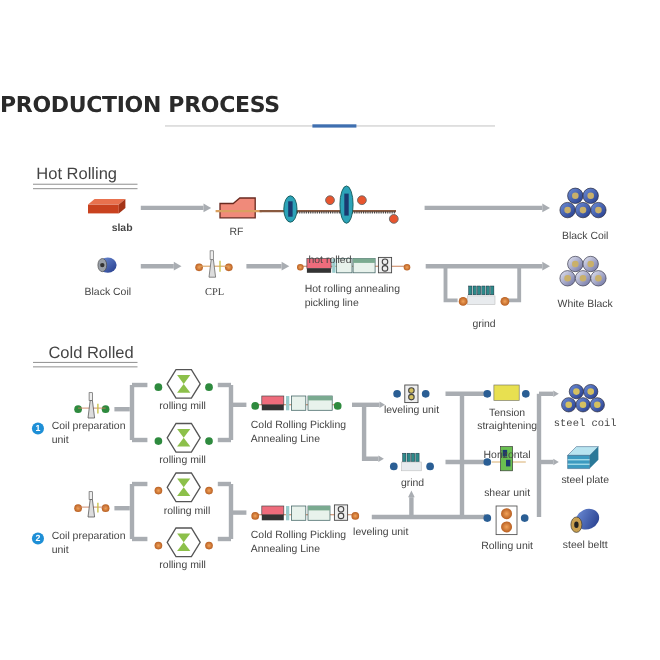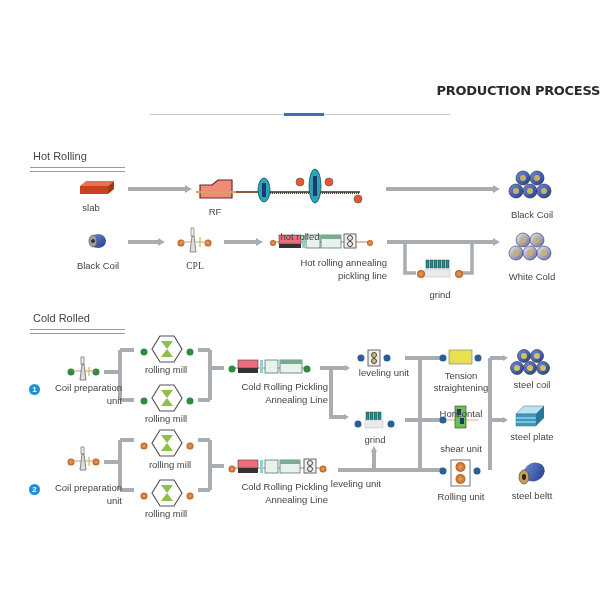--- a/index.html
+++ b/index.html
@@ -1,38 +1,38 @@
 <!DOCTYPE html>
 <html><head>
 <meta charset="utf-8">
 <style>
   html, body { margin:0; padding:0; background:#ffffff; }
   body { width:600px; height:600px; position:relative; overflow:hidden; font-family:"Liberation Sans", sans-serif; }
   .abs { position:absolute; }
-  .title { left:0; width:600px; top:83px; text-align:right; font-family:"DejaVu Sans", sans-serif; font-weight:bold; font-size:13px; color:#2a2a2a; letter-spacing:-0.3px; }
+  .title { left:0; width:600px; top:83px; text-align:left; font-family:"DejaVu Sans", sans-serif; font-weight:bold; font-size:20px; color:#2a2a2a; letter-spacing:-0.3px; }
   .title-line { left:150px; width:300px; top:114px; height:1px; background:#c8c8c8; }
   .title-accent { left:284px; width:40px; top:113px; height:3px; background:#3f6fb0; }
-  .section { font-size:11px; color:#444;text-align:right; }
+  .section { font-size:15px; color:#444;text-align:right; }
   .section-rule { height:3px; border-top:1px solid #999; border-bottom:1px solid #999; }
-  .lbl { font-size:9.5px; color:#444; line-height:12px;text-align:right; }
+  .lbl { font-size:9.5px; color:#444; line-height:12px; }
   .lbl.c { text-align:center; }
   svg.diagram { position:absolute; left:0; top:0; }
   .pipe { stroke:#a9adb2; fill:none; }
   .badge { width:11px; height:11px; border-radius:50%; background:#1e8fd6; color:#fff; font-size:8px; font-weight:bold; text-align:center; line-height:11px; }
 </style>
 </head>
 <body>
 
 <div class="abs title">PRODUCTION PROCESS</div>
 <div class="abs title-line"></div>
 <div class="abs title-accent"></div>
 
 <div class="abs section" style="left:33px;top:150px;">Hot Rolling</div>
 <div class="abs section-rule" style="left:30px;top:167px;width:95px;"></div>
-<div class="abs section" style="left:33px;top:312px;">Cold Rolled</div>
+<div class="abs section" style="left:44px;top:312px;">Cold Rolled</div>
 <div class="abs section-rule" style="left:30px;top:329px;width:95px;"></div>
 
 <svg class="diagram" width="600" height="600">
   <defs>
     <linearGradient id="coilBlue" x1="0" y1="0" x2="1" y2="1">
       <stop offset="0" stop-color="#6f8fd8"></stop>
         <stop offset="1" stop-color="#233a8a"></stop>
     </linearGradient>
     <linearGradient id="coilWhite" x1="0" y1="0" x2="1" y2="1">
       <stop offset="0" stop-color="#e6e8f4"></stop>
@@ -346,31 +346,31 @@
     <line x1="516" y1="418" x2="536" y2="418" stroke="#dff" stroke-width="0.8"></line>
     <line x1="516" y1="422" x2="536" y2="422" stroke="#dff" stroke-width="0.8"></line>
   </g>
   <g>
     <ellipse cx="534" cy="472" rx="11" ry="9" fill="url(#coilBlue)" transform="rotate(-25 534 472)"></ellipse>
     <ellipse cx="524" cy="477" rx="5" ry="7" fill="#c9a050" stroke="#333" stroke-width="0.6"></ellipse>
     <ellipse cx="524" cy="477" rx="2" ry="3" fill="#222"></ellipse>
   </g>
 </svg>
 
-<div class="abs lbl c" style="left:71px;top:202px;width:40px;">slab</div>
+<div class="abs lbl c" style="left:91px;top:202px;width:40px;font-weight:bold;">slab</div>
 <div class="abs lbl c" style="left:200px;top:206px;width:30px;">RF</div>
 <div class="abs lbl c" style="left:270px;top:207px;width:60px;margin-top:24px;">hot rolled</div>
 <div class="abs lbl c" style="left:502px;top:209px;width:60px;">Black Coil</div>
 
 <div class="abs lbl c" style="left:68px;top:260px;width:60px;">Black Coil</div>
 <div class="abs lbl c" style="left:180px;top:260px;width:30px;font-family:Liberation Serif, serif;">CPL</div>
 <div class="abs lbl" style="left:277px;top:257px;width:110px;">Hot rolling annealing</div>
 <div class="abs lbl" style="left:277px;top:270px;width:110px;">pickling line</div>
 <div class="abs lbl c" style="left:425px;top:289px;width:30px;">grind</div>
-<div class="abs lbl c" style="left:502px;top:271px;width:60px;">White Cold</div>
+<div class="abs lbl c" style="left:502px;top:271px;width:60px;">White Black</div>
 
 <div class="abs badge" style="left:29px;top:384px;">1</div>
 <div class="abs lbl" style="left:47px;top:382px;width:75px;">Coil preparation</div>
 <div class="abs lbl" style="left:47px;top:395px;width:75px;">unit</div>
 <div class="abs badge" style="left:29px;top:484px;">2</div>
 <div class="abs lbl" style="left:47px;top:482px;width:75px;">Coil preparation</div>
 <div class="abs lbl" style="left:47px;top:495px;width:75px;">unit</div>
 
 <div class="abs lbl c" style="left:136px;top:364px;width:60px;">rolling mill</div>
 <div class="abs lbl c" style="left:136px;top:413px;width:60px;">rolling mill</div>
@@ -385,15 +385,15 @@
 <div class="abs lbl" style="left:349px;top:367px;width:60px;">leveling unit</div>
 <div class="abs lbl" style="left:321px;top:478px;width:60px;">leveling unit</div>
 <div class="abs lbl c" style="left:360px;top:434px;width:30px;">grind</div>
 
 <div class="abs lbl c" style="left:426px;top:370px;width:70px;">Tension</div>
 <div class="abs lbl c" style="left:426px;top:382px;width:70px;">straightening</div>
 <div class="abs lbl c" style="left:426px;top:408px;width:70px;">Horizontal</div>
 <div class="abs lbl c" style="left:426px;top:443px;width:70px;">shear unit</div>
 <div class="abs lbl c" style="left:426px;top:491px;width:70px;">Rolling unit</div>
 
-<div class="abs lbl c" style="left:502px;top:379px;width:60px;">steel coil</div>
+<div class="abs lbl c" style="left:502px;top:379px;width:60px;font-family:Liberation Mono, monospace;">steel coil</div>
 <div class="abs lbl c" style="left:502px;top:431px;width:60px;text-align:center;">steel plate</div>
 <div class="abs lbl c" style="left:502px;top:490px;width:60px;">steel beltt</div>
 
 </body></html>

